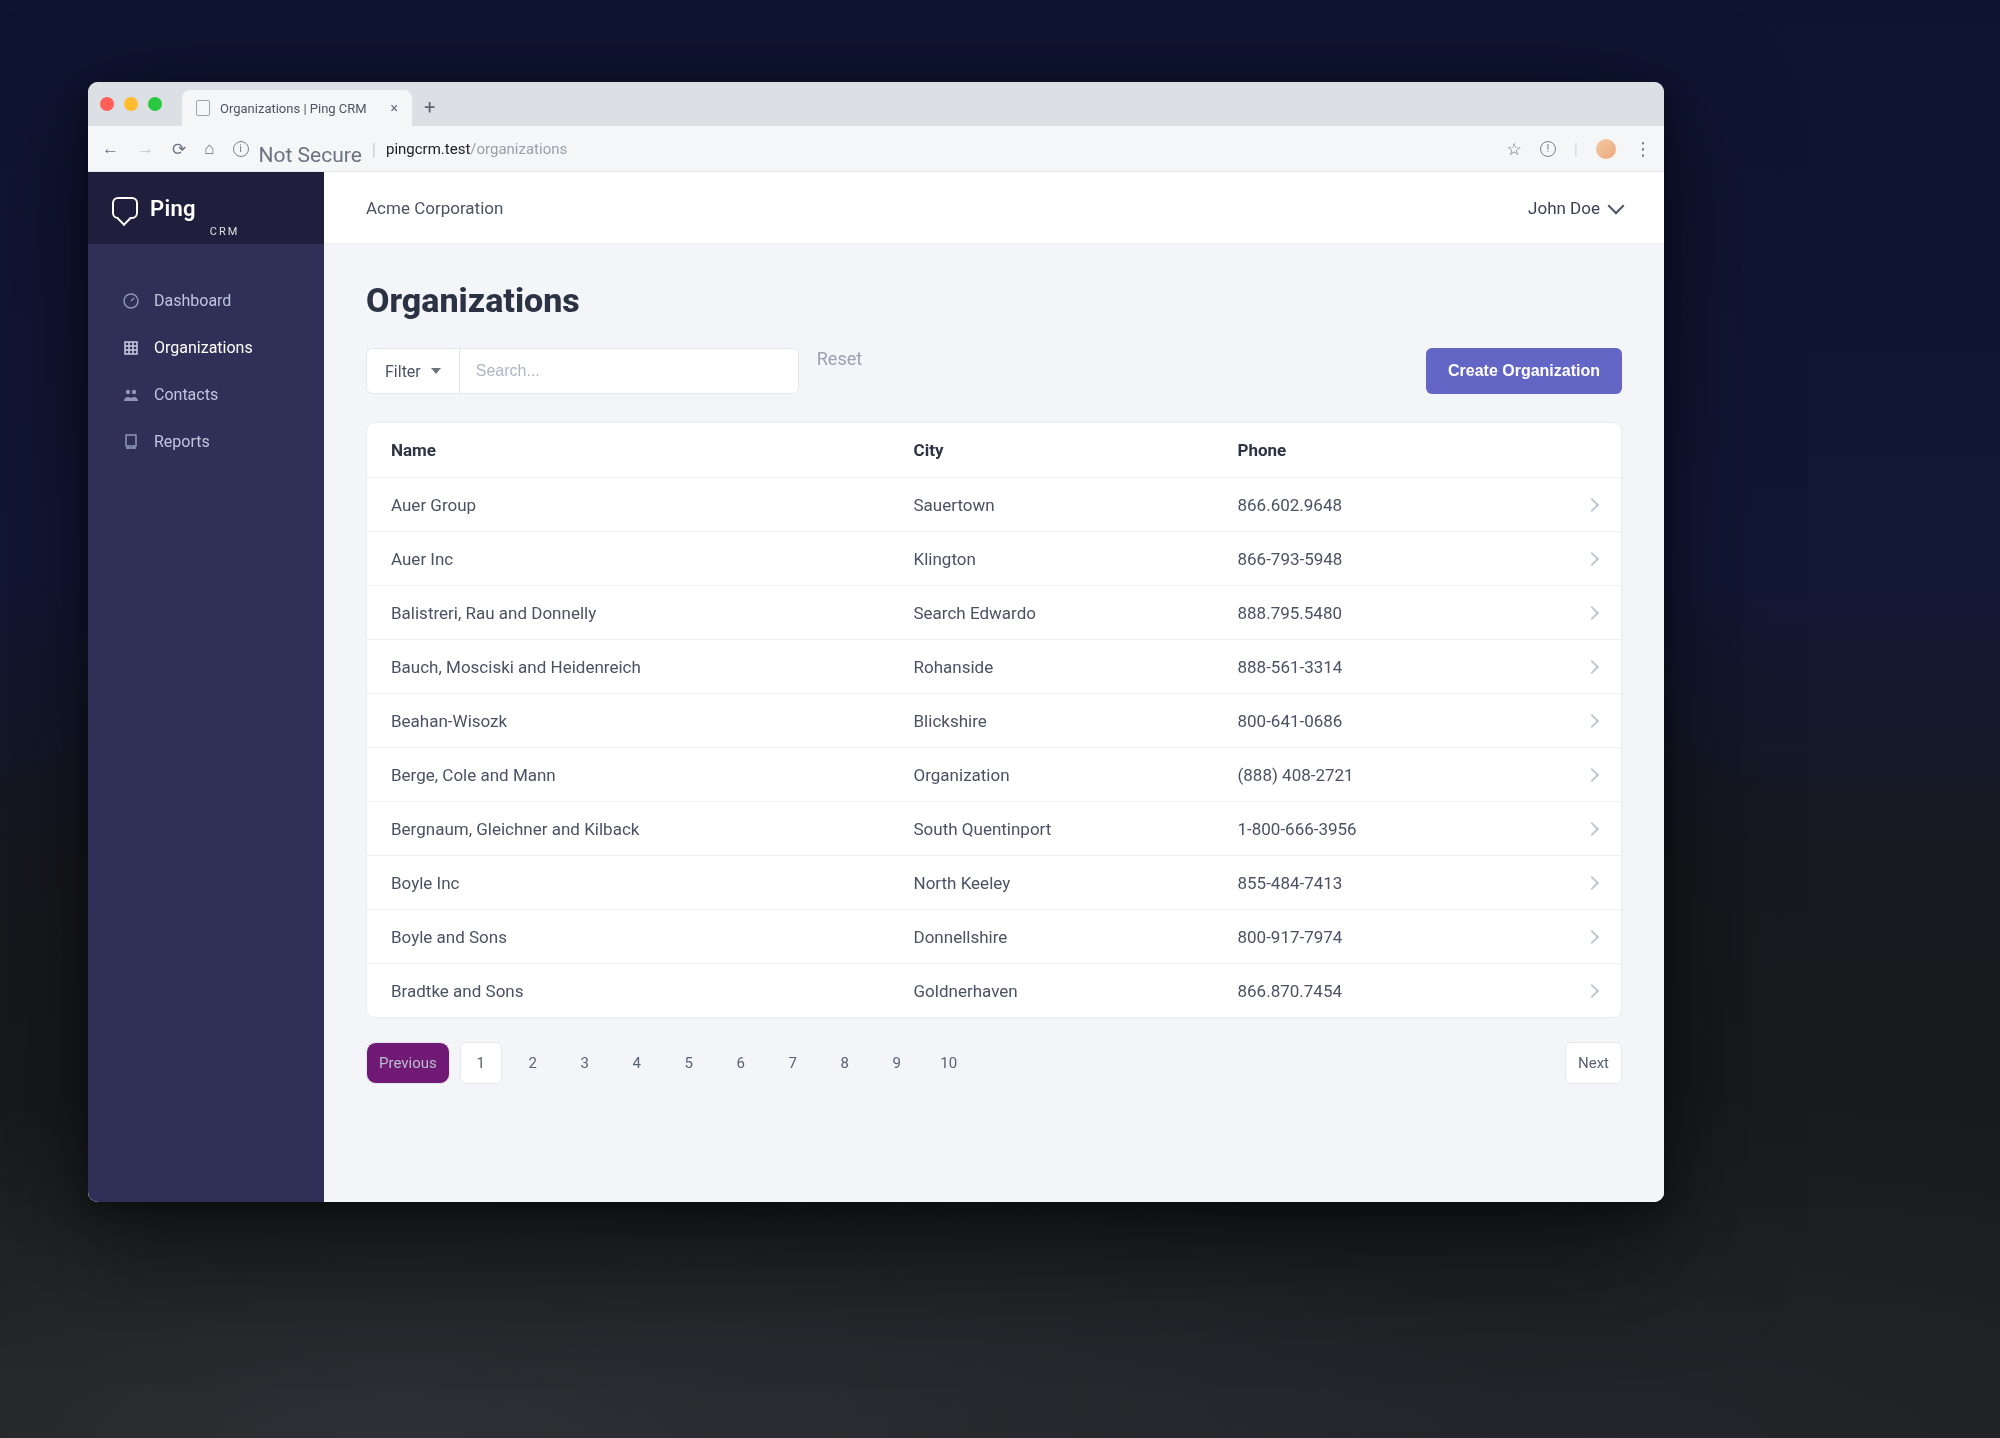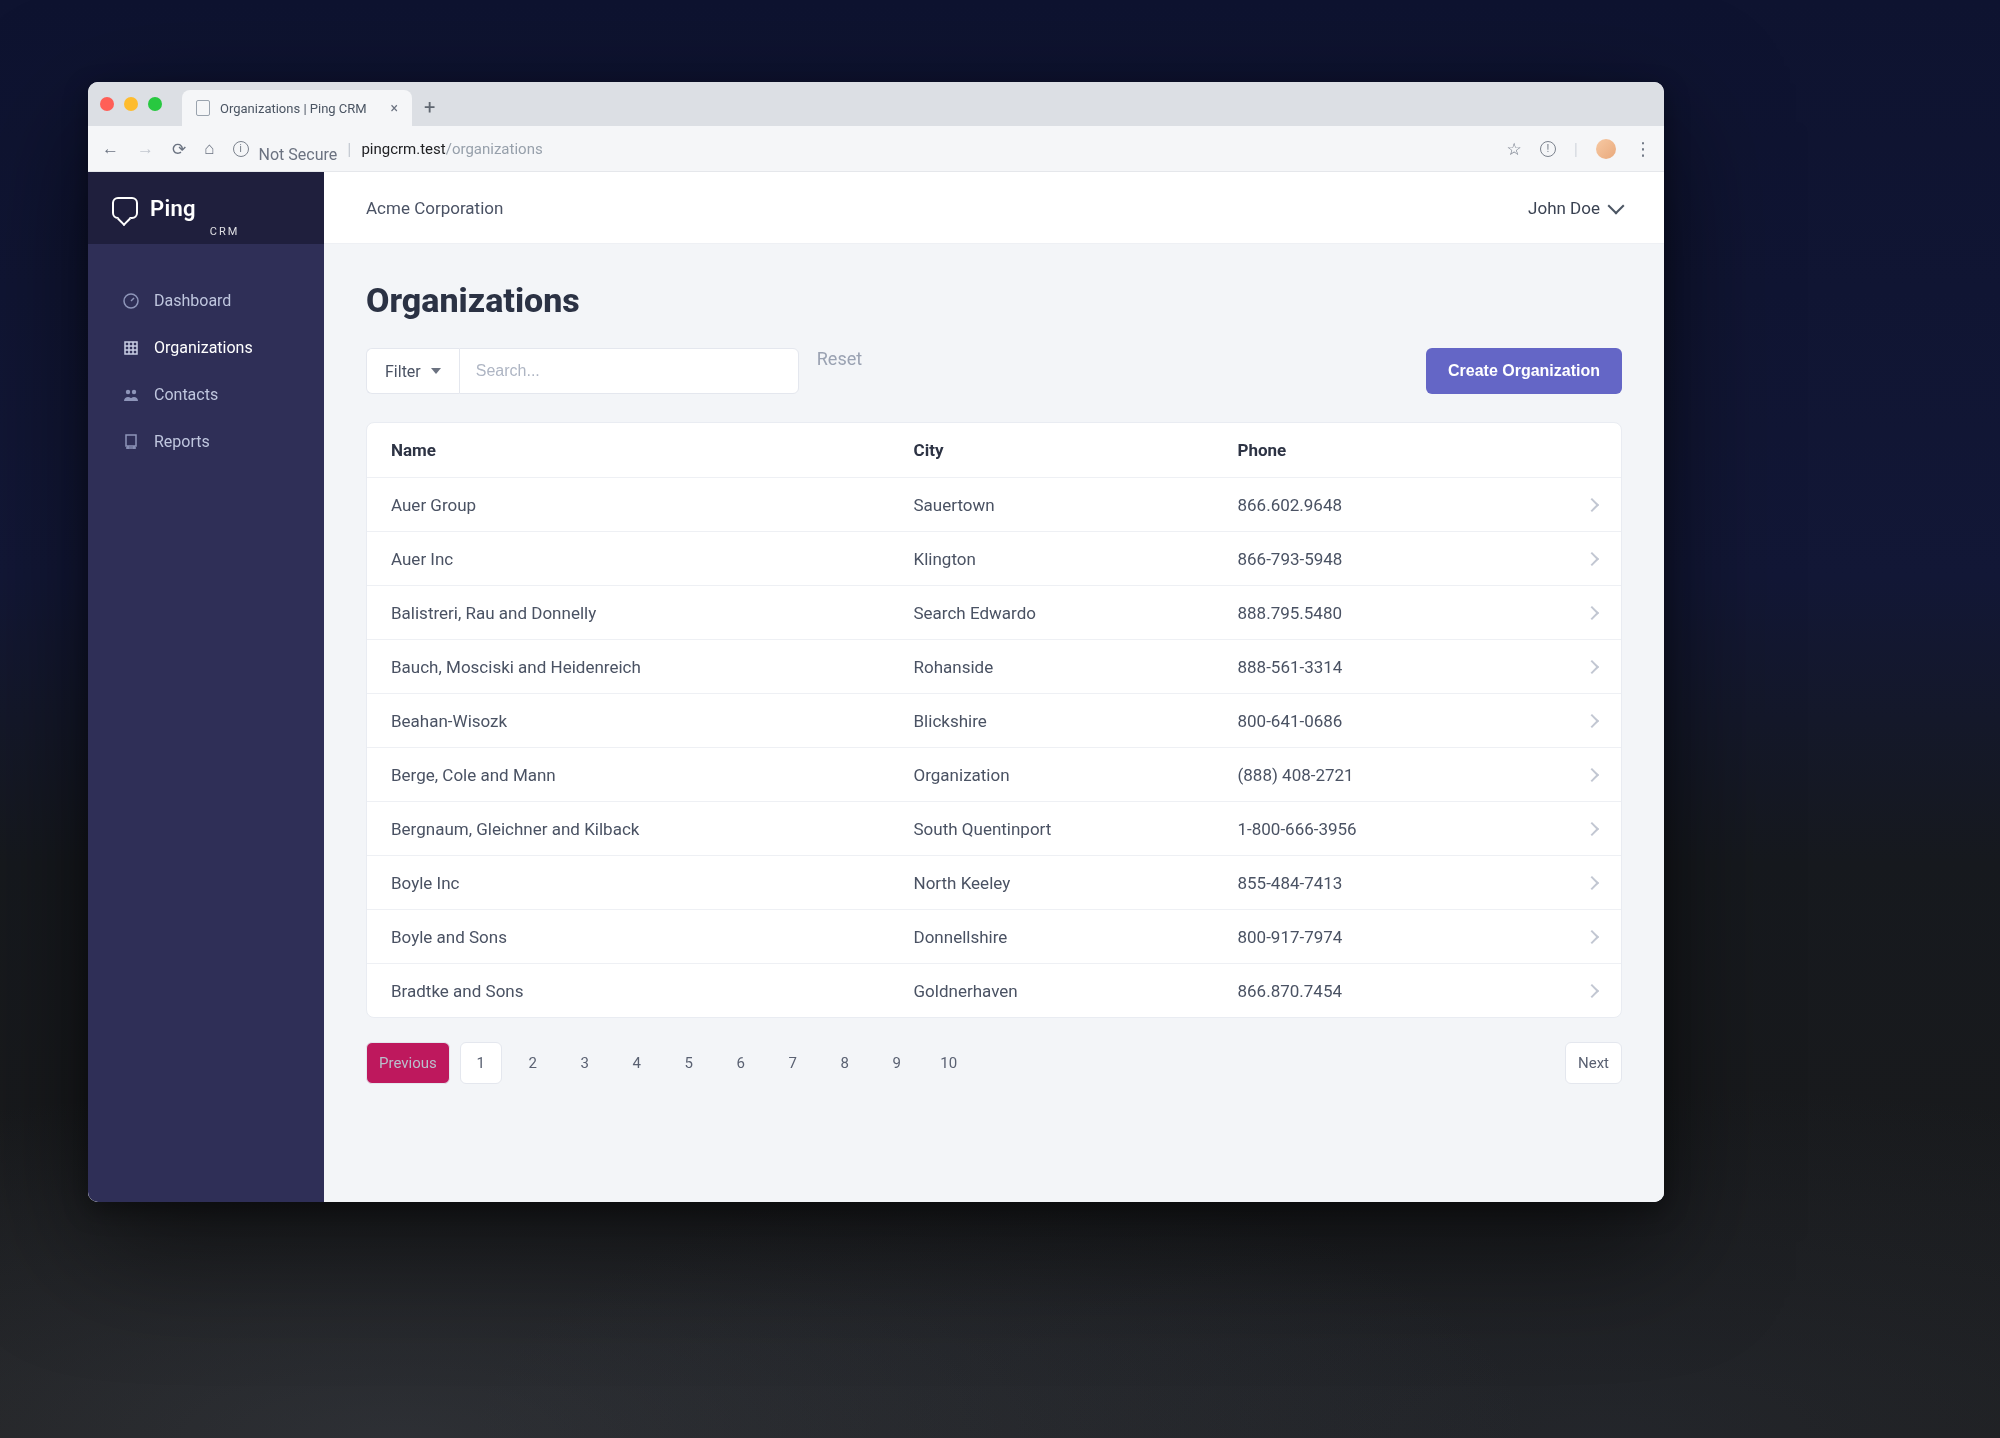--- a/index.html
+++ b/index.html
@@ -61,21 +61,21 @@
   .addrbar {
     height: 46px; background:#f5f6f8; display:flex; align-items:center;
     padding: 0 14px; gap:18px; border-bottom:1px solid #e5e7eb;
     font-size:17px; color:#5f6670;
   }
   .addrbar .nav-btn{ color:#6a7280; }
   .addrbar .nav-btn.disabled{ color:#c2c7cf; }
   .url-box{ display:flex; align-items:center; gap:10px; flex:1; }
   .url-text{ font-size:15px; color:#202124;}
   .url-text .path{ color:#97a0ab; }
-  .not-secure{ color:#6b7280; font-size:16px;margin-top:12px;}
+  .not-secure{ color:#6b7280; font-size:21px;margin-top:12px;}
   .info-circ{ width:16px;height:16px;border:1.5px solid #7b828d;border-radius:50%;display:flex;align-items:center;justify-content:center;font-size:11px;color:#7b828d;}
   .addr-right{ display:flex; align-items:center; gap:18px; margin-left:auto; color:#6a7280;}
   .avatar-sm{ width:20px;height:20px;border-radius:50%;background:linear-gradient(135deg,#f7c9a3,#e9a97c);}
   .vdots{ font-size:18px; letter-spacing:-2px;}
 
   
   .app { flex:1; display:flex; background:#f3f5f8; }
 
   .sidebar {
     width: 236px; background:#2f2f57; color:#cdd3e6;
@@ -147,21 +147,21 @@
   .thead { height:54px; font-weight:700; color:#2d3344; font-size:17px; }
   .trow  { height:54px; border-top:1px solid #eef0f4; color:#4a5263; font-size:17px; cursor:pointer;}
   .trow .chevr{ justify-self:end; width:10px;height:10px;border-right:2px solid #c2c7d2;border-bottom:2px solid #c2c7d2; transform:rotate(-45deg);}
 
   .pager{ display:flex; align-items:center; gap:10px; margin-top:24px;}
   .pg{
     height:42px; min-width:42px; padding:0 12px; background:#fff; border:1px solid #e4e7ee;
     border-radius:6px; display:flex;align-items:center;justify-content:center; font-size:15px;
     color:#5a6172; cursor:pointer;
   }
-  .pg.disabled{ color:#b9bfcc; background:#be185d; cursor:default;}
+  .pg.disabled{ color:#b9bfcc; background:#701a75; cursor:default;border-radius:10px;}
   .pg.next{ margin-left:auto;}
   .pg.transparent{ background:transparent; border:none; }
 </style>
 </head>
 <body>
 
 <div class="window">
 
   <div class="tabstrip">
     <div class="traffic">

